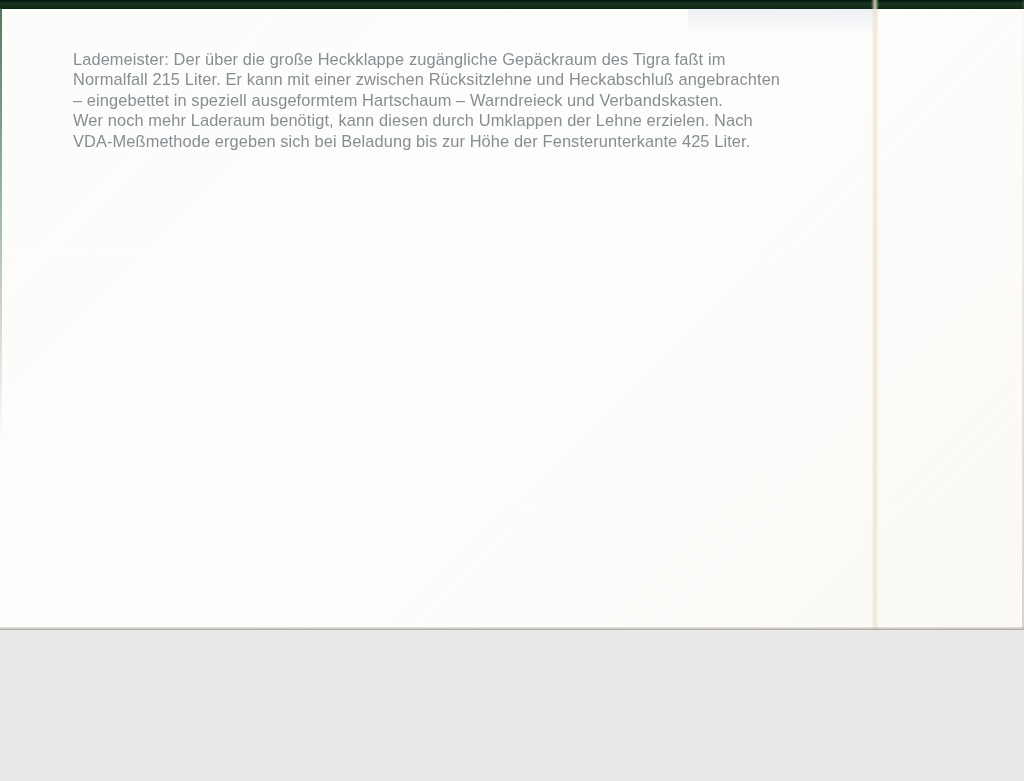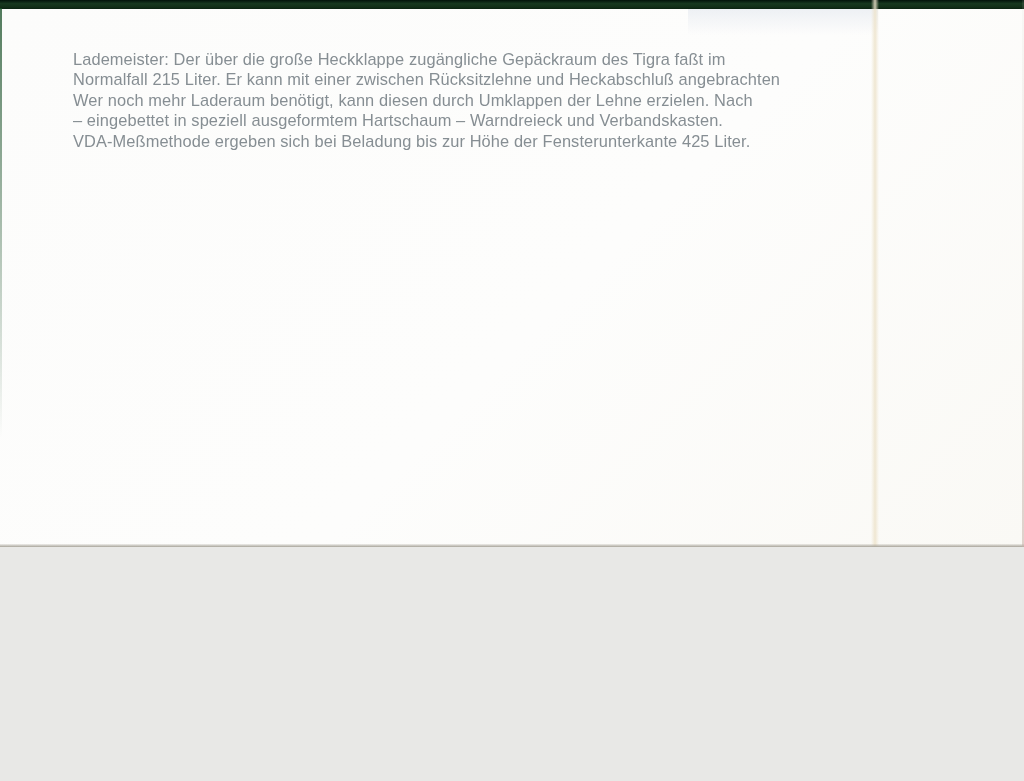--- a/index.html
+++ b/index.html
@@ -3,21 +3,21 @@
 <meta charset="utf-8">
 <style>
   html, body {
     margin: 0;
     padding: 0;
     background: #e8e8e6;
   }
   .photo-card {
     position: relative;
     width: 1024px;
-    height: 547px;
+    height: 630px;
     overflow: hidden;
     background: linear-gradient(135deg, #fcfcfb 0%, #fdfdfc 55%, #faf9f5 100%);
     font-family: "Liberation Sans", sans-serif;
   }
 
   
   .top-strip {
     position: absolute;
     top: 0; left: 0;
     width: 100%; height: 9px;
@@ -121,22 +121,22 @@
 <div class="photo-card">
 
   <div class="top-strip"></div>
   <div class="left-sliver"></div>
   <div class="smudge"></div>
   <div class="crease"></div>
 
   <div class="caption">
     <div class="line">Lademeister: Der über die große Heckklappe zugängliche Gepäckraum des Tigra faßt im</div>
     <div class="line">Normalfall 215 Liter. Er kann mit einer zwischen Rücksitzlehne und Heckabschluß angebrachten</div>
+    <div class="line">– eingebettet in speziell ausgeformtem Hartschaum – Warndreieck und Verbandskasten.</div>
     <div class="line">Wer noch mehr Laderaum benötigt, kann diesen durch Umklappen der Lehne erzielen. Nach</div>
-    <div class="line">– eingebettet in speziell ausgeformtem Hartschaum – Warndreieck und Verbandskasten.</div>
     <div class="line">VDA-Meßmethode ergeben sich bei Beladung bis zur Höhe der Fensterunterkante 425 Liter.</div>
   </div>
 
   <div class="issue">9/94</div>
 
   <div class="signature-rule"></div>
 
   <div class="brand">
     <span class="brand-word">OPEL</span>
     <span class="blitz">

